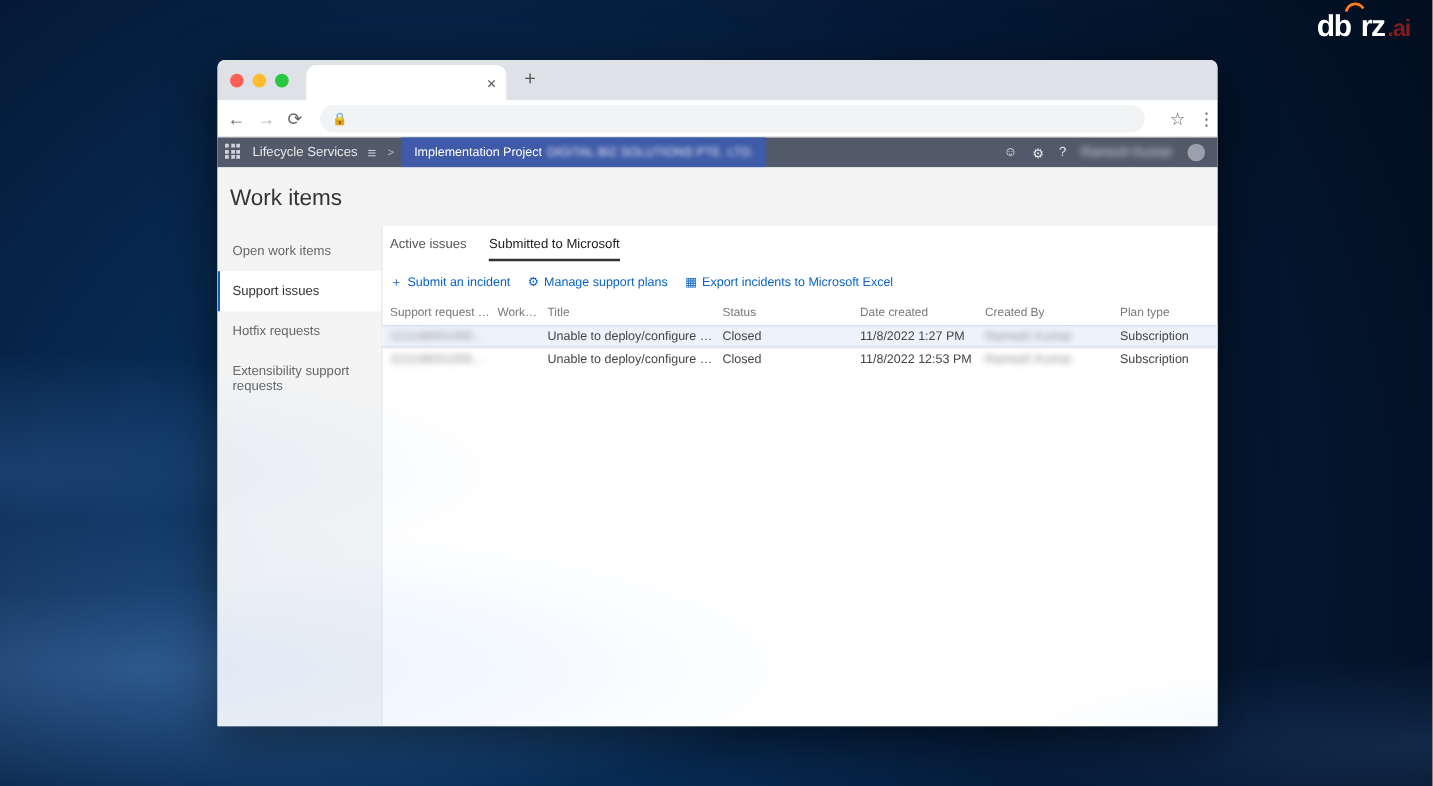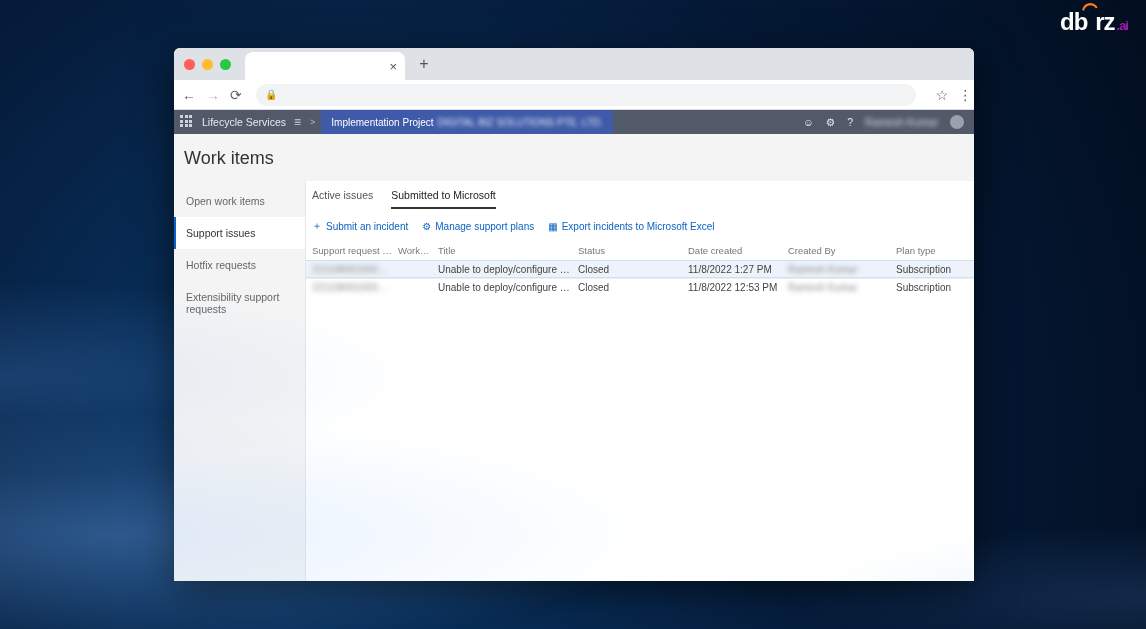--- a/index.html
+++ b/index.html
@@ -15,21 +15,21 @@
       radial-gradient(ellipse 900px 200px at 10% 85%, rgba(120,180,255,.18) 0%, transparent 60%),
       radial-gradient(ellipse 700px 160px at 0% 60%, rgba(90,150,230,.12) 0%, transparent 60%),
       radial-gradient(ellipse 600px 120px at 100% 95%, rgba(80,140,220,.10) 0%, transparent 60%);
   }
   .logo {
     position:absolute; top:8px; right:18px; color:#fff; font-weight:700;
     font-size:24px; letter-spacing:-1px; z-index:5;
     display:flex; align-items:baseline;
   }
   .logo .swoosh { color:#ff7a1a; font-size:26px; line-height:0; margin-left:-4px; margin-right:-3px; transform:translateY(-6px) rotate(-10deg); display:inline-block;}
-  .logo .ai { color:#a21caf; font-size:13px; margin-left:2px; }
+  .logo .ai { color:#7f1d1d; font-size:19px; margin-left:2px; }
 
   .window {
     position:absolute; left:174px; top:48px; width:800px; height:533px;
     background:#fff; border-radius:6px 6px 0 0; overflow:hidden;
     box-shadow:0 10px 40px rgba(0,0,0,.6);
     display:flex; flex-direction:column;
   }
   
   .tabstrip { height:32px; background:#dee1e6; display:flex; align-items:center; padding-left:10px; }
   .traffic { display:flex; gap:7px; margin-right:14px; }

